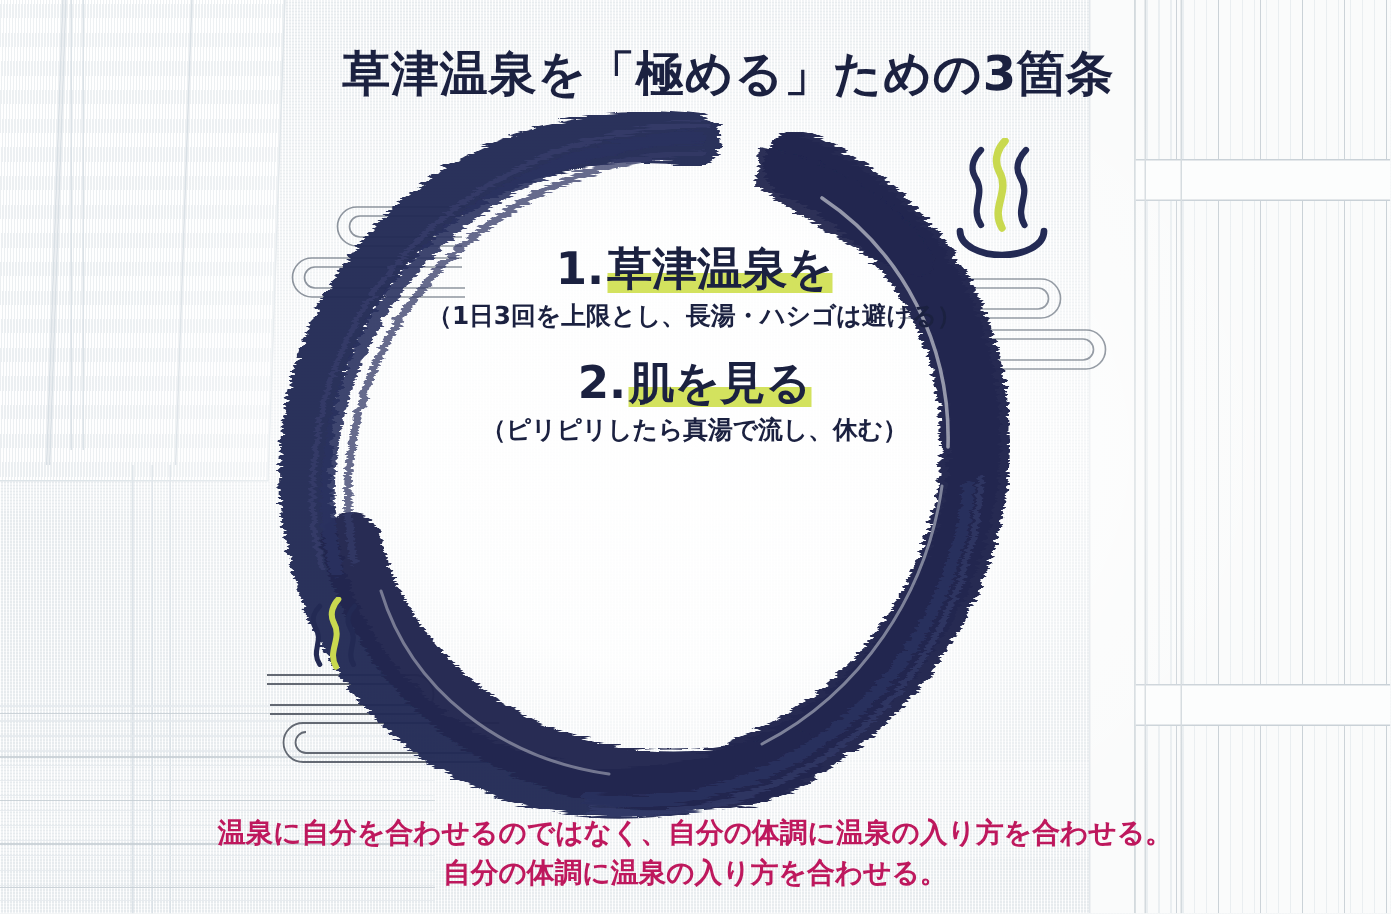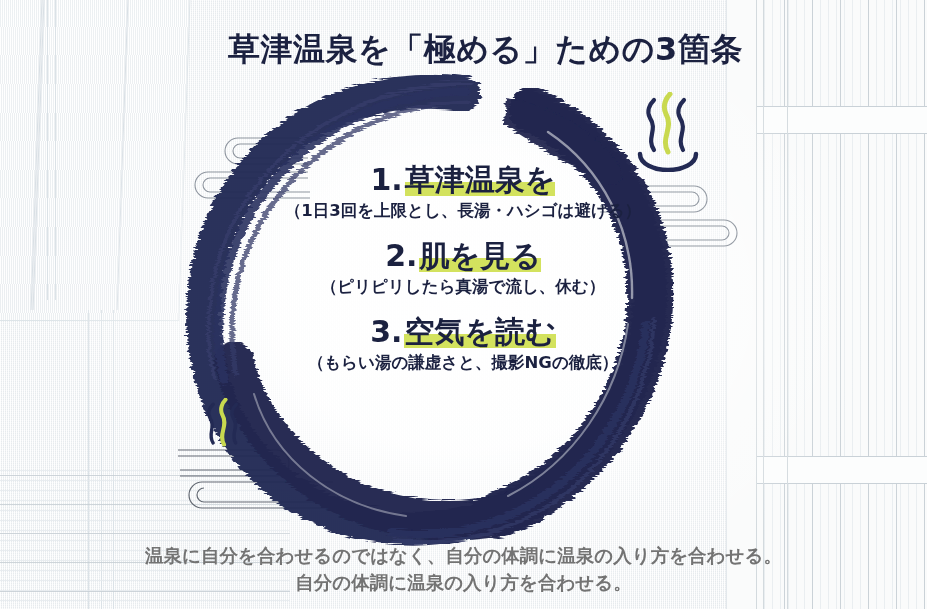--- a/index.html
+++ b/index.html
@@ -231,21 +231,21 @@
   }
 
   #footer {
     position: absolute;
     left: 0;
     right: 0;
     bottom: 12px;
     text-align: center;
     font-size: 18.5px;
     font-weight: bold;
-    color: #737373;
+    color: #be185d;
     line-height: 1.45;
     font-family: "DejaVu Sans", "Liberation Sans", sans-serif;
   }
   #footer div { white-space: nowrap; }
 </style>
 </head>
 <body>
 
 <div id="stage">
 
@@ -410,26 +410,20 @@
       <div class="precept-sub">（1日3回を上限とし、長湯・ハシゴは避ける）</div>
     </div>
 
     <div class="precept">
       <div class="precept-head">
         <span class="precept-num">2.</span><span class="precept-title">肌を見る</span>
       </div>
       <div class="precept-sub">（ピリピリしたら真湯で流し、休む）</div>
     </div>
 
-    <div class="precept">
-      <div class="precept-head">
-        <span class="precept-num">3.</span><span class="precept-title">空気を読む</span>
-      </div>
-      <div class="precept-sub">（もらい湯の謙虚さと、撮影NGの徹底）</div>
-    </div>
 
   </div>
 
   <div id="footer">
     <div>温泉に自分を合わせるのではなく、自分の体調に温泉の入り方を合わせる。</div>
     <div>自分の体調に温泉の入り方を合わせる。</div>
   </div>
 
 </div>
 

